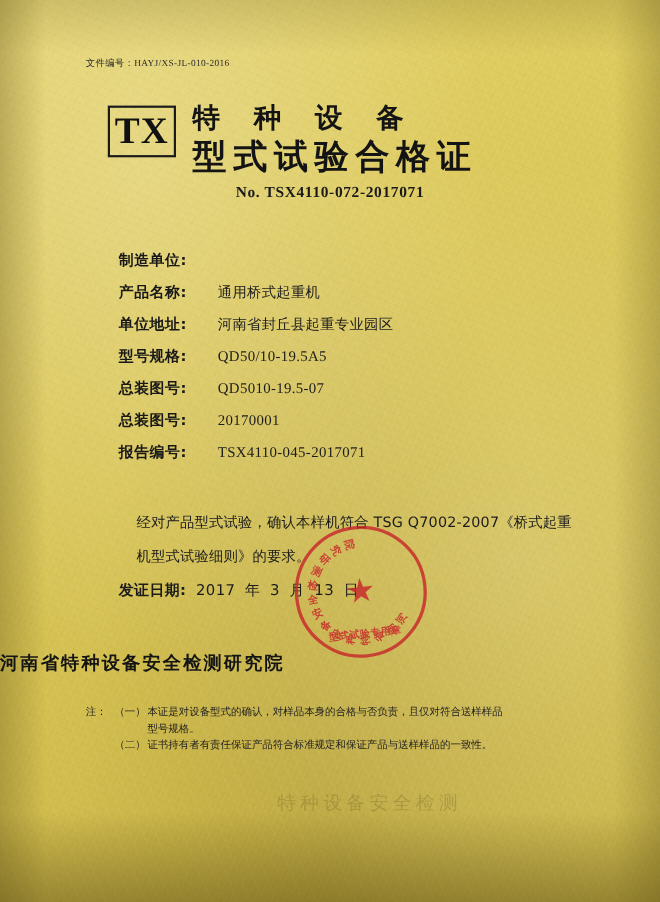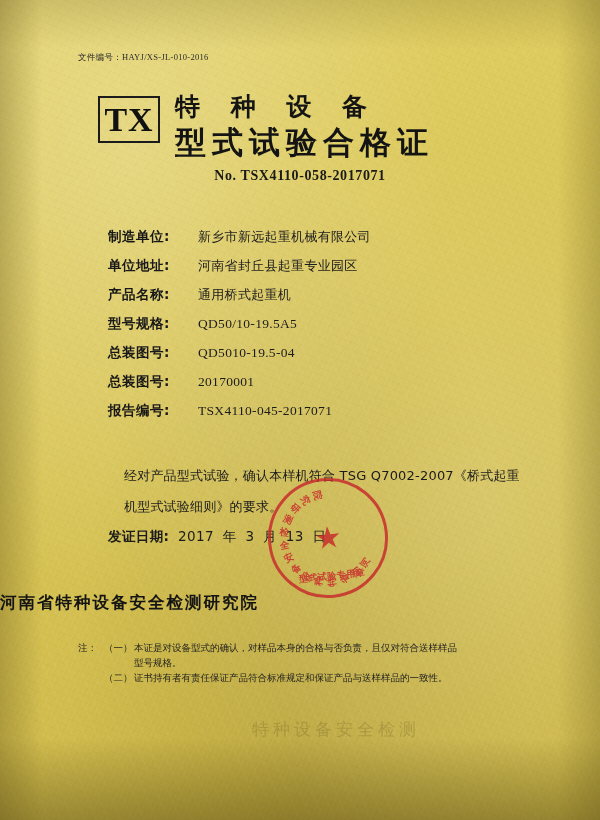--- a/index.html
+++ b/index.html
@@ -280,47 +280,46 @@
   <div id="ghost-mark">特种设备安全检测</div>
 
   <div id="content">
 
     <div id="doc-code">文件编号：HAYJ/XS-JL-010-2016</div>
 
     <div id="tx-box">TX</div>
     <div id="title-main">特 种 设 备</div>
     <div id="title-sub">型式试验合格证</div>
 
-    <div id="cert-no">No.  TSX4110-058-2017071</div>
+    <div id="cert-no">No.  TSX4110-072-2017071</div>
 
     <div id="fields">
 
       <div class="field-row">
         <div class="field-label">制造单位:</div>
-        <div class="field-value">新乡市新远起重机械有限公司</div>
+      </div>
+
+      <div class="field-row">
+        <div class="field-label">产品名称:</div>
+        <div class="field-value">通用桥式起重机</div>
       </div>
 
       <div class="field-row">
         <div class="field-label">单位地址:</div>
         <div class="field-value">河南省封丘县起重专业园区</div>
       </div>
 
       <div class="field-row">
-        <div class="field-label">产品名称:</div>
-        <div class="field-value">通用桥式起重机</div>
-      </div>
-
-      <div class="field-row">
         <div class="field-label">型号规格:</div>
         <div class="field-value mono">QD50/10-19.5A5</div>
       </div>
 
       <div class="field-row">
         <div class="field-label">总装图号:</div>
-        <div class="field-value mono">QD5010-19.5-04</div>
+        <div class="field-value mono">QD5010-19.5-07</div>
       </div>
 
       <div class="field-row">
         <div class="field-label">总装图号:</div>
         <div class="field-value mono">20170001</div>
       </div>
 
       <div class="field-row">
         <div class="field-label">报告编号:</div>
         <div class="field-value mono">TSX4110-045-2017071</div>

